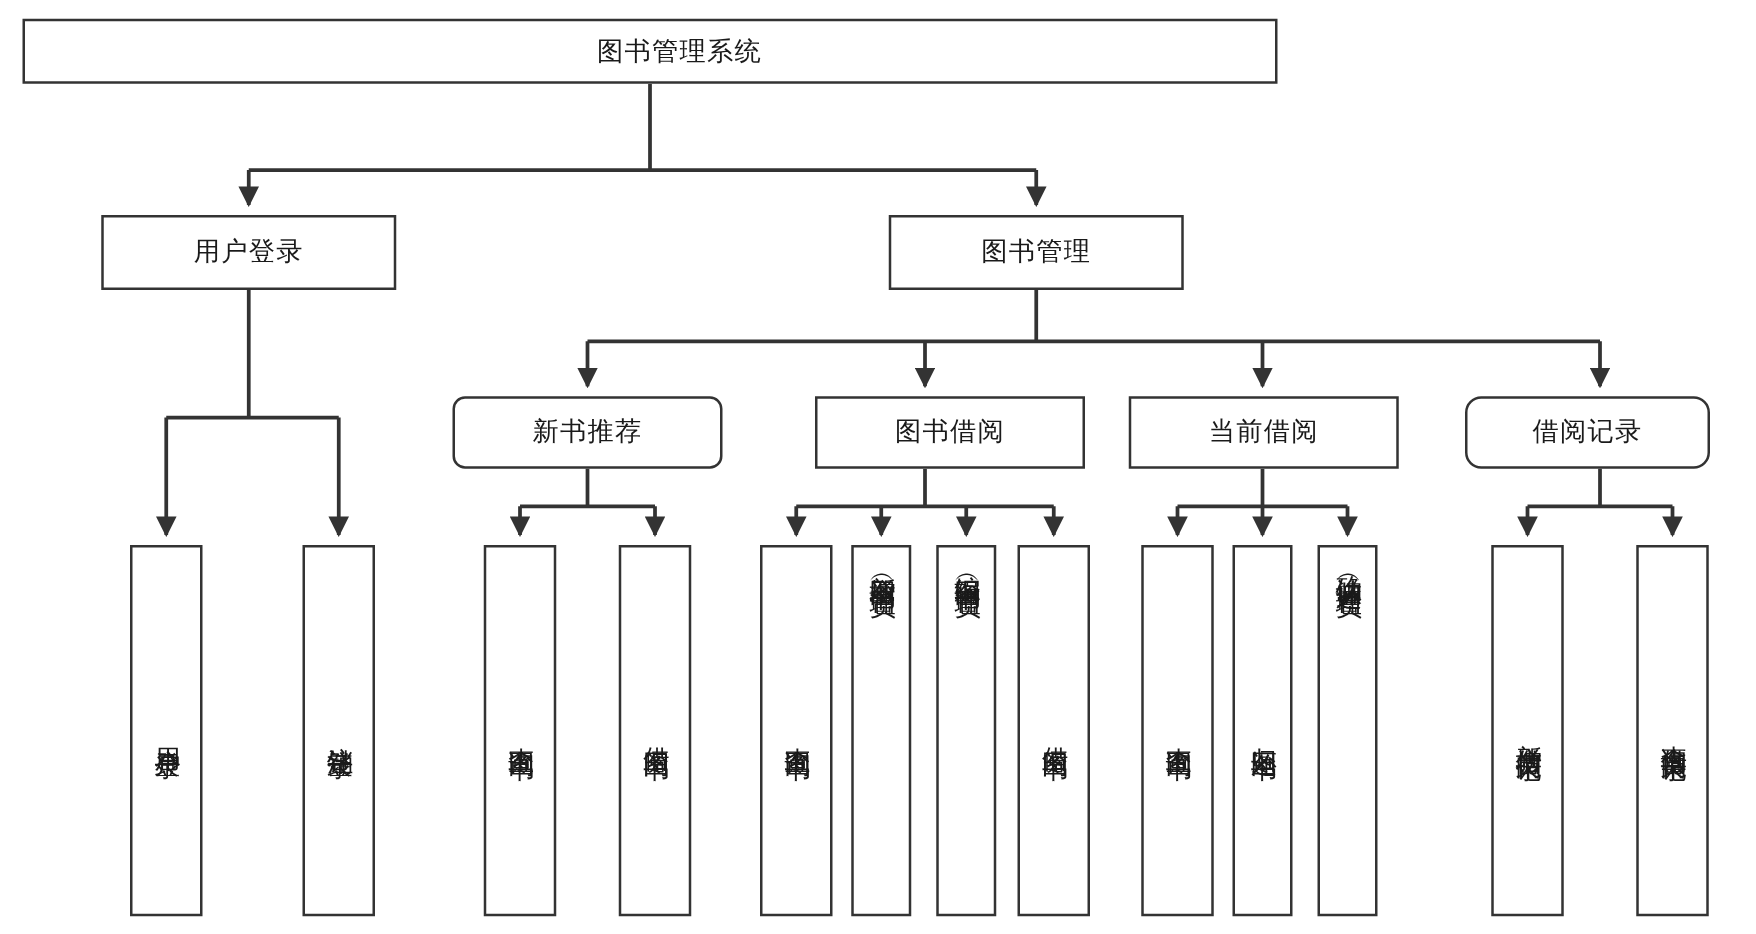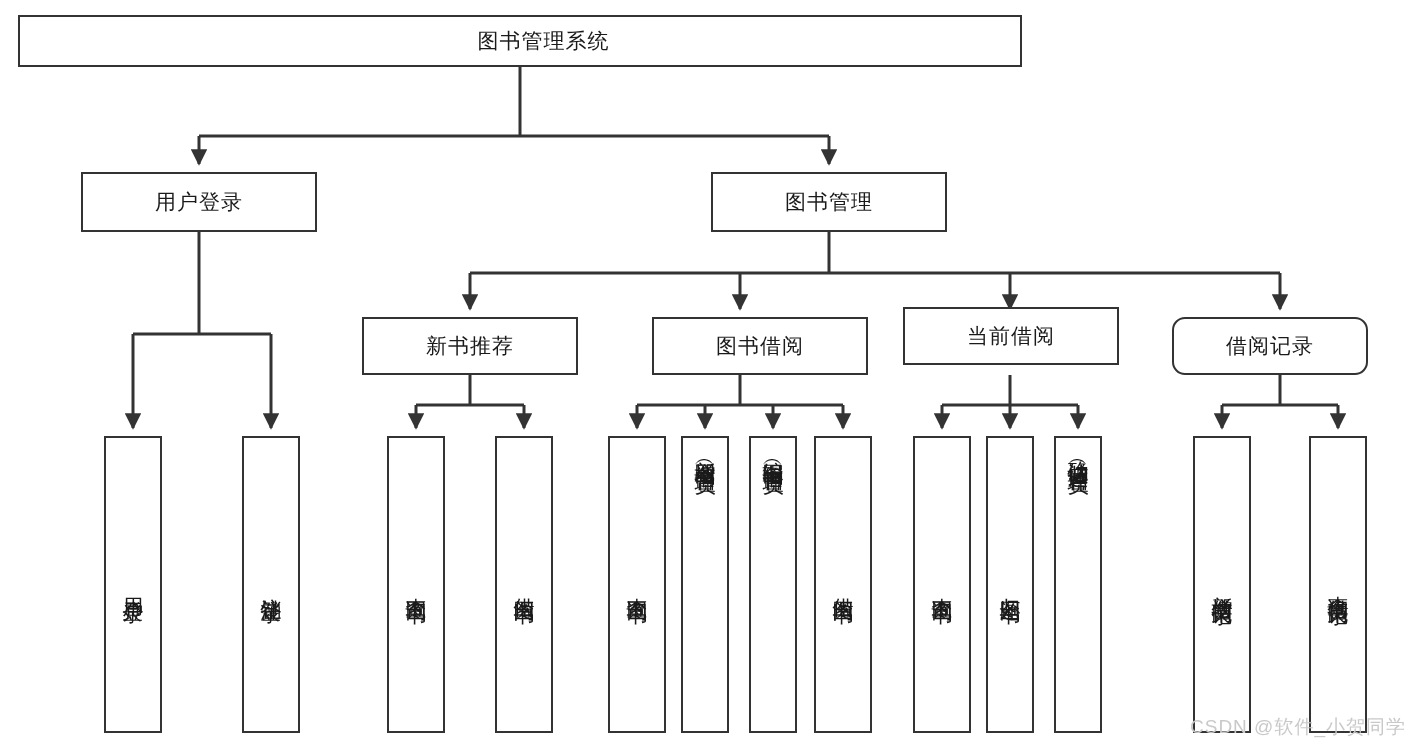--- a/index.html
+++ b/index.html
@@ -132,27 +132,27 @@
     <span>图书管理系统</span>
   </div>
 
   <div class="node h" style="left:81px; top:172px; width:236px; height:60px;">
     <span>用户登录</span>
   </div>
   <div class="node h" style="left:711px; top:172px; width:236px; height:60px;">
     <span>图书管理</span>
   </div>
 
-  <div class="node h" style="left:362px; top:317px; width:216px; height:58px;">
+  <div class="node h" style="left:362px; top:317px; width:216px; height:58px;border-radius:10px;">
     <span>新书推荐</span>
   </div>
   <div class="node h" style="left:632px; top:317px; width:216px; height:58px;margin-left:20px;">
     <span>图书借阅</span>
   </div>
-  <div class="node h" style="left:903px; top:307px; width:216px; height:58px;">
+  <div class="node h" style="left:903px; top:317px; width:216px; height:58px;">
     <span>当前借阅</span>
   </div>
   <div class="node h" style="left:1172px; top:317px; width:196px; height:58px;border-radius:13px;">
     <span>借阅记录</span>
   </div>
 
   <div class="node v" style="left:104px; top:436px; width:58px; height:297px;">
     <span class="vlabel">用户登录</span>
   </div>
   <div class="node v" style="left:242px; top:436px; width:58px; height:297px;">
@@ -189,15 +189,14 @@
     <span class="vlabel">确认归还（管理员）</span>
   </div>
 
   <div class="node v" style="left:1193px; top:436px; width:58px; height:297px;">
     <span class="vlabel">新增借阅记录</span>
   </div>
   <div class="node v" style="left:1309px; top:436px; width:58px; height:297px;">
     <span class="vlabel">查询借阅记录</span>
   </div>
 
-  <div class="watermark" style="left:1190px; top:714px;">CSDN @软件_小贺同学</div>
 
 </div>
 
 </body></html>

